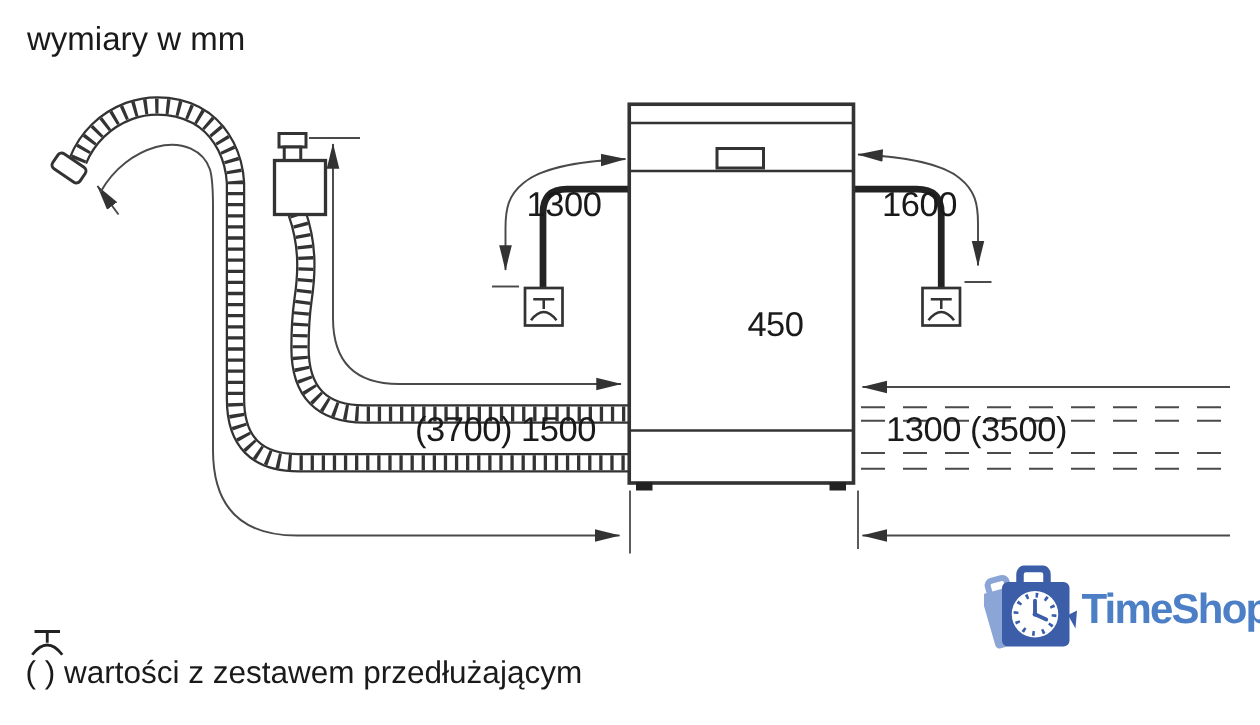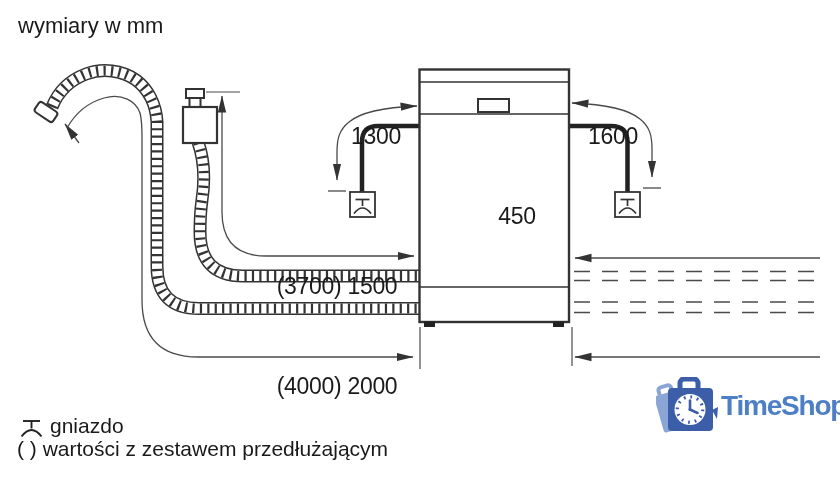--- a/index.html
+++ b/index.html
@@ -131,23 +131,22 @@
       <path d="M 21.5,436.5 Q 31.5,423.5 41.5,436.5"></path>
     </g>
   </svg>
 
   <div class="title">wymiary w mm</div>
 
   <div class="lbl" style="left:376px;top:79px">1300</div>
   <div class="lbl" style="left:613px;top:79px">1600</div>
   <div class="lbl mask" style="left:517px;top:159px">450</div>
   <div class="lbl" style="left:337px;top:229px">(3700) 1500</div>
-  <div class="lbl" style="left:337px;top:329px">(4000) 2000</div>
+  <div class="lbl" style="left:651px;top:229px">1300 (3500)</div>
 
-  <div class="legend-text legend-socket">gniazdo</div>
   <div class="legend-text legend-note">( ) wartości z zestawem przedłużającym</div>
 
   <div class="logo">
     <svg width="62" height="58" viewBox="0 0 62 58">
       <g transform="rotate(-16 13 36)">
         <rect x="9" y="9" width="13" height="12" rx="3" fill="none" stroke="#8ba6d6" stroke-width="4"></rect>
         <rect x="3" y="16" width="22" height="38" rx="3" fill="#8ba6d6"></rect>
       </g>
       <rect x="24" y="2" width="18" height="14" rx="4" fill="none" stroke="#3c5ea9" stroke-width="5"></rect>
       <rect x="12" y="11" width="45" height="43" rx="4" fill="#3c5ea9"></rect>

